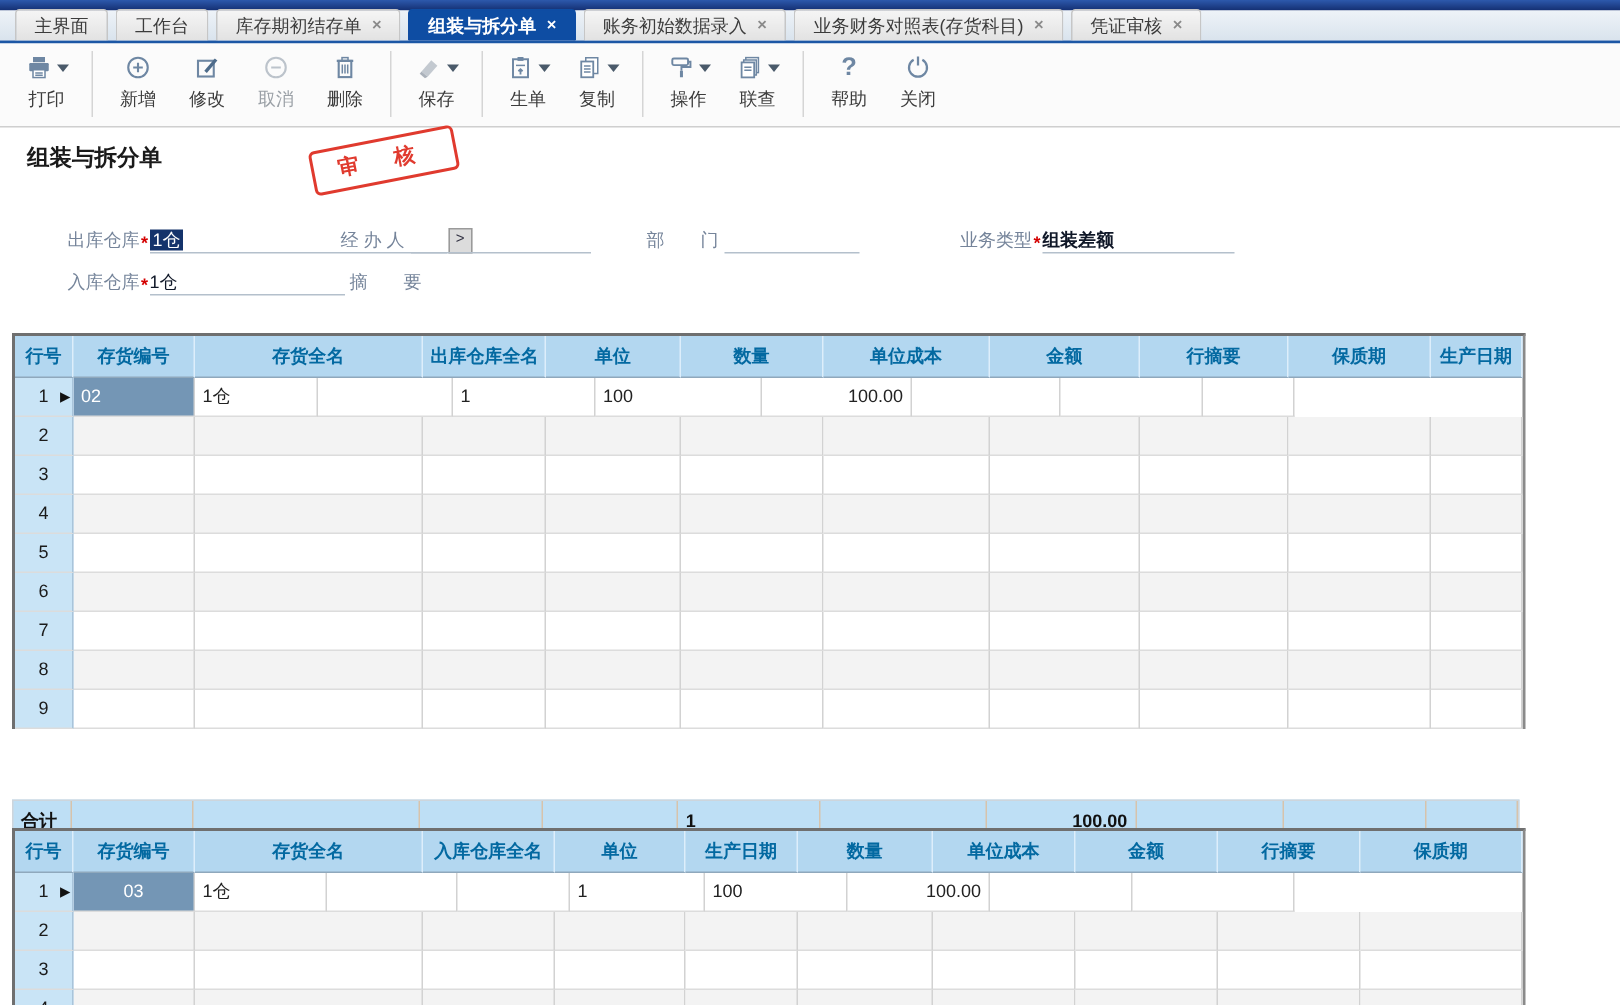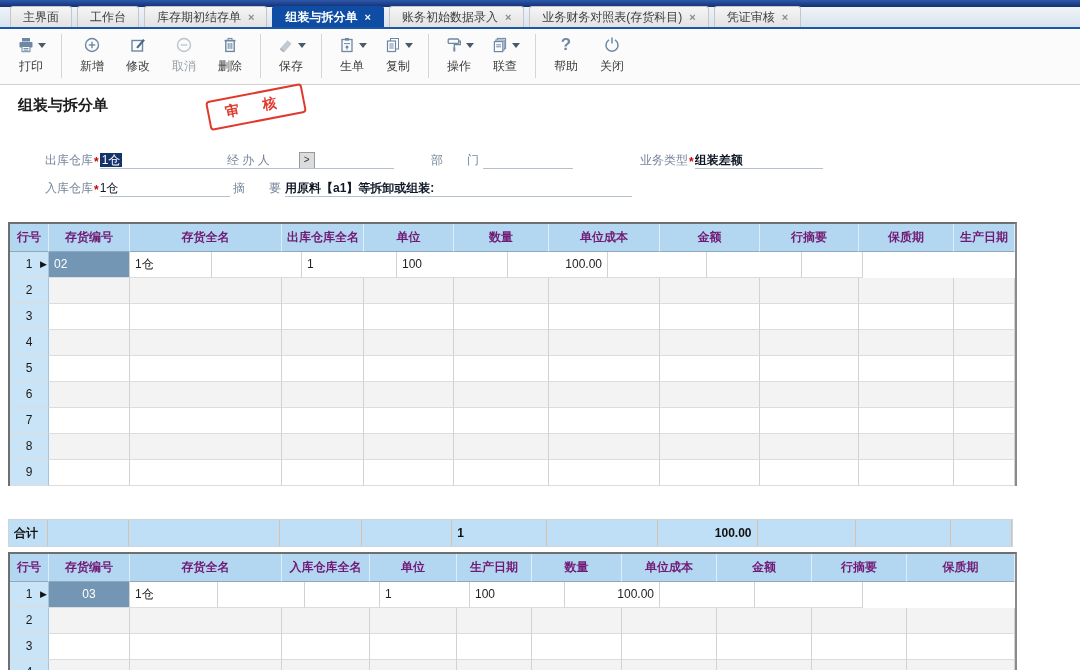--- a/index.html
+++ b/index.html
@@ -46,30 +46,30 @@
   .sel-val{background:#14336b;color:#fff;padding:0 2px;}
   .lookup-btn{width:14px;height:15px;background:#dcdcdc;border:1px solid #9a9a9a;
     font-size:10px;line-height:13px;text-align:center;color:#334;margin-left:1px;cursor:default;}
   
   .grid{position:absolute;background:#fff;border-top:2px solid #6f6f6f;
     border-left:2px solid #6f6f6f;border-right:2px solid #8a8a8a;box-sizing:content-box;}
   .grid-row{display:flex;}
   .grid-cell{box-sizing:border-box;height:26px;line-height:25px;padding:0 5px;
     overflow:hidden;white-space:nowrap;border-right:1px solid #d2d2d2;
     border-bottom:1px solid #dcdcdc;font-size:12px;background:transparent;}
-  .grid-header .grid-cell{background:#b3d7f0;font-weight:bold;color:#701a75;text-align:center;
+  .grid-header .grid-cell{background:#b3d7f0;font-weight:bold;color:#0369a1;text-align:center;
     height:28px;line-height:27px;border-right:1px solid #ddeefb;border-bottom:1px solid #8fa8bc;}
   .data-row.odd .grid-cell{background:#f3f3f3;}
   .grid-cell.num-cell{background:#c9e4f6 !important;border-right:1px solid #a9c4da;
     text-align:center;position:relative;color:#1b1b1b;}
   .row-marker{position:absolute;right:1px;top:0;font-size:9px;color:#111;}
   .grid-cell.sel{background:#7496b5 !important;color:#fff;}
   
   .total-row{position:absolute;display:flex;background:#bedff5;height:28px;
-    border:1px solid #cdd5dc;box-sizing:border-box;}
+    border:1px solid #cdd5dc;box-sizing:border-box;margin-top:14px;}
   .total-cell{box-sizing:border-box;height:26px;line-height:26px;padding:0 5px;
     border-right:1px solid #d7c3ab;font-weight:bold;color:#111;overflow:hidden;white-space:nowrap;}
 </style>
 </head>
 <body>
 
 <div class="top-strip"></div>
 
 <div class="tabbar">
   <div class="tab">
@@ -258,21 +258,20 @@
     <span class="req">*</span>
     <span class="f-line bold" style="width:128px;">组装差额</span>
 </div>
 <div class="field" style="left:45px;top:179px;">
   <span class="f-label">入库仓库</span>
     <span class="req">*</span>
     <span class="f-line" style="width:130px;">1仓</span>
 </div>
 <div class="field" style="left:233px;top:179px;">
   <span class="f-label">摘　　要</span>
-    <span class="f-line bold" style="width:347px;margin-left:4px;">用原料【a1】等拆卸或组装:</span>
 </div>
 
 <div class="grid" id="table-out" style="left: 8px; top: 222px; width: 1005px;">
     <div class="grid-row grid-header">
       <div class="grid-cell" style="width: 39px;">行号</div>
       <div class="grid-cell" style="width: 81px;">存货编号</div>
       <div class="grid-cell" style="width: 152px;">存货全名</div>
       <div class="grid-cell" style="width: 82px;">出库仓库全名</div>
       <div class="grid-cell" style="width: 90px;">单位</div>
       <div class="grid-cell" style="width: 95px;">数量</div>

